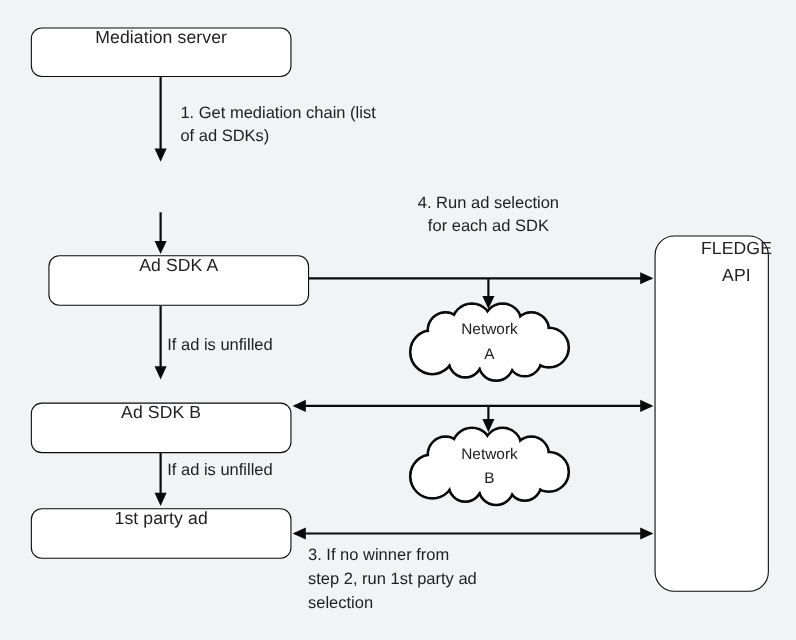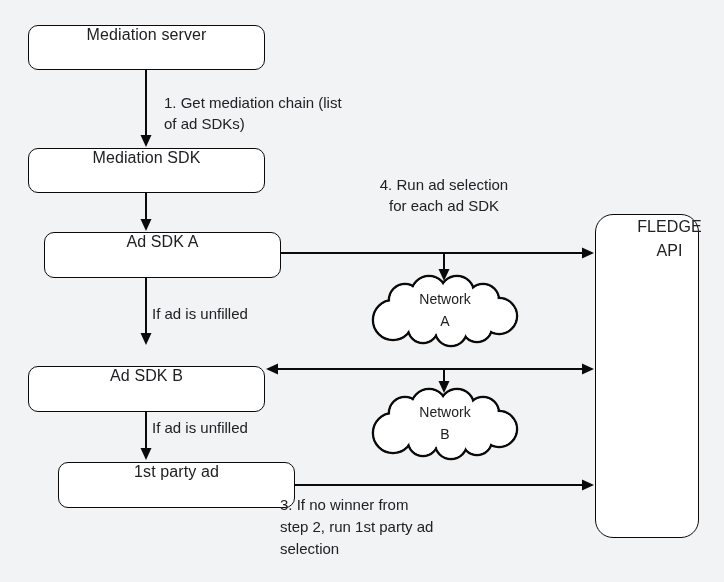--- a/index.html
+++ b/index.html
@@ -133,33 +133,30 @@
     <g>
       <line class="ln" x1="444" y1="369" x2="444" y2="382"></line>
       <polygon class="hd" points="438.5,381 449.5,381 444,393"></polygon>
     </g>
   </svg>
 
   <div class="node" style="left:28px; top:25px; width:237px; height:45px;">
     <span class="node-label">Mediation server</span>
   </div>
 
-  <div class="node" style="left:28px; top:148px; width:237px; height:45px;">
-    <span class="node-label">Mediation SDK</span>
-  </div>
 
   <div class="node" style="left:44px; top:232px; width:237px; height:46px;">
     <span class="node-label">Ad SDK A</span>
   </div>
 
   <div class="node" style="left:28px; top:346px; width:237px; height:46px;margin-top:20px;">
     <span class="node-label">Ad SDK B</span>
   </div>
 
-  <div class="node" style="left:28px; top:462px; width:237px; height:46px;margin-left:30px;">
+  <div class="node" style="left:28px; top:462px; width:237px; height:46px;">
     <span class="node-label">1st party ad</span>
   </div>
 
   <div class="node node--tall" style="left:595px; top:214px; width:104px; height:324px;padding-left:45px;">
     <span class="node-label">FLEDGE API</span>
   </div>
 
   <div class="cloud-label" style="left:372px; top:288px; width:146px;">Network
 A</div>
   <div class="cloud-label" style="left:372px; top:401px; width:146px;">Network

